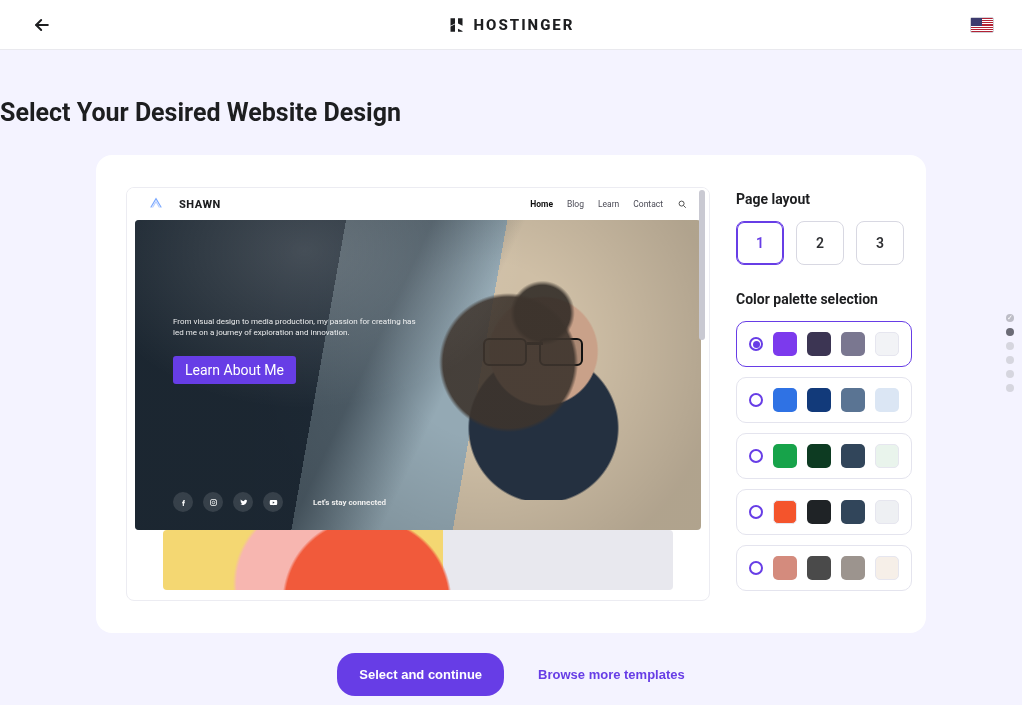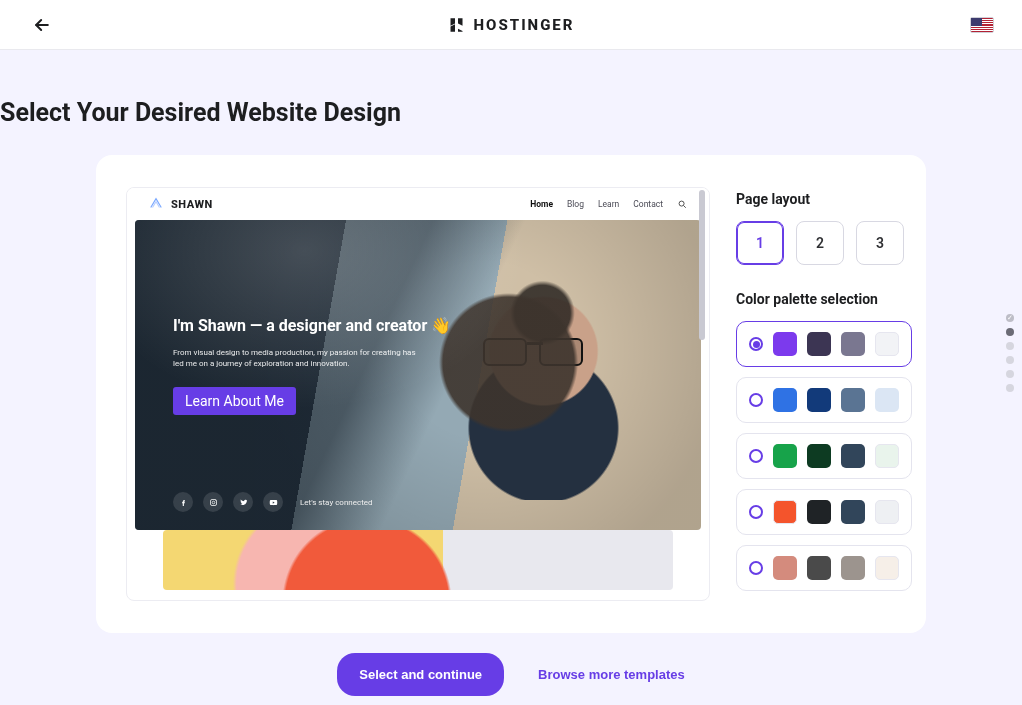--- a/index.html
+++ b/index.html
@@ -55,21 +55,21 @@
   .preview-wrap {
     flex:0 0 584px; height:414px; overflow:hidden; border-radius:8px; position:relative;
     border:1px solid #ececf2;
   }
   .preview-scroll { width:8px; position:absolute; right:2px; top:2px; bottom:2px; background:transparent; }
   .preview-scroll .thumb { width:6px; background:#c9c9d2; border-radius:3px; position:absolute; top:0; height:150px; }
   .mini-nav {
     height:32px; display:flex; align-items:center; justify-content:space-between;
     padding:0 22px; background:#fff;
   }
-  .mini-logo { display:flex; align-items:center; gap:8px; font-weight:800; font-size:11px; letter-spacing:.5px; color:#1d1e20;}
+  .mini-logo { display:flex; align-items:center; gap:16px; font-weight:800; font-size:11px; letter-spacing:.5px; color:#1d1e20;}
   .mini-logo svg{ width:14px; height:14px; }
   .mini-links { display:flex; align-items:center; gap:14px; font-size:8.5px; color:#4b4b56;}
   .mini-links span.active{ font-weight:700; color:#111;}
   .hero {
     position:relative; height:310px; margin:0 8px; border-radius:4px; overflow:hidden;
     background:
       radial-gradient(circle at 62% 42%, rgba(0,0,0,0) 0 22%, rgba(0,0,0,.15) 60%),
       linear-gradient(100deg,#2b3947 0 34%, #94a9b4 34% 60%, #cfbfa6 60% 100%);
   }
   .hero::after{
@@ -101,21 +101,21 @@
     display:inline-block; margin-top:18px; font-size:14px; background:#673de6; color:#fff;
     padding:6px 12px; border-radius:3px;
   }
   .hero-footer{
     position:absolute; left:38px; bottom:18px; display:flex; align-items:center; gap:10px; z-index:2;
   }
   .soc{
     width:20px; height:20px; border-radius:50%; background:rgba(255,255,255,.12);
     display:flex; align-items:center; justify-content:center; color:#fff; font-size:9px;
   }
-  .stay{ font-size:8px; color:#eee; margin-left:7px;}
+  .stay{ font-size:8px; color:#eee; margin-left:20px;font-weight:bold;}
   .feat-label{ font-size:9px; font-weight:800; letter-spacing:.3px; margin:26px 0 10px 36px;}
   .feat-img{
     margin:0 36px; height:60px; border-radius:4px;
     background:
       radial-gradient(circle at 40% 120%, #f15a3b 0 26%, rgba(0,0,0,0) 27%),
       radial-gradient(circle at 30% 90%, #f7b6b0 0 22%, rgba(0,0,0,0) 23%),
       linear-gradient(90deg,#f4d772 0 55%, #e8e8ee 55% 100%);
   }
   
   .panel { flex:1; }
@@ -199,21 +199,20 @@
             <circle cx="11" cy="11" r="6"></circle>
             <line x1="21" y1="21" x2="16" y2="16"></line>
           </svg>
       </div>
     </div>
     <div class="hero">
       <div class="face"></div>
       <div class="glasses"></div>
       <div class="bridge"></div>
       <div class="hero-content">
-        <h2>I'm Shawn — a designer and creator 👋</h2>
         <p>From visual design to media production, my passion for creating has led me on a journey of exploration and innovation.</p>
         <span class="hero-btn">Learn About Me</span>
       </div>
       <div class="hero-footer">
         <div class="soc">
           <svg viewBox="0 0 24 24" width="9" height="9" fill="#fff">
               <path d="M13 9h3V6h-3c-1.7 0-3 1.3-3 3v2H8v3h2v7h3v-7h2.5l.5-3H13V9z"></path>
             </svg>
         </div>
         <div class="soc">

